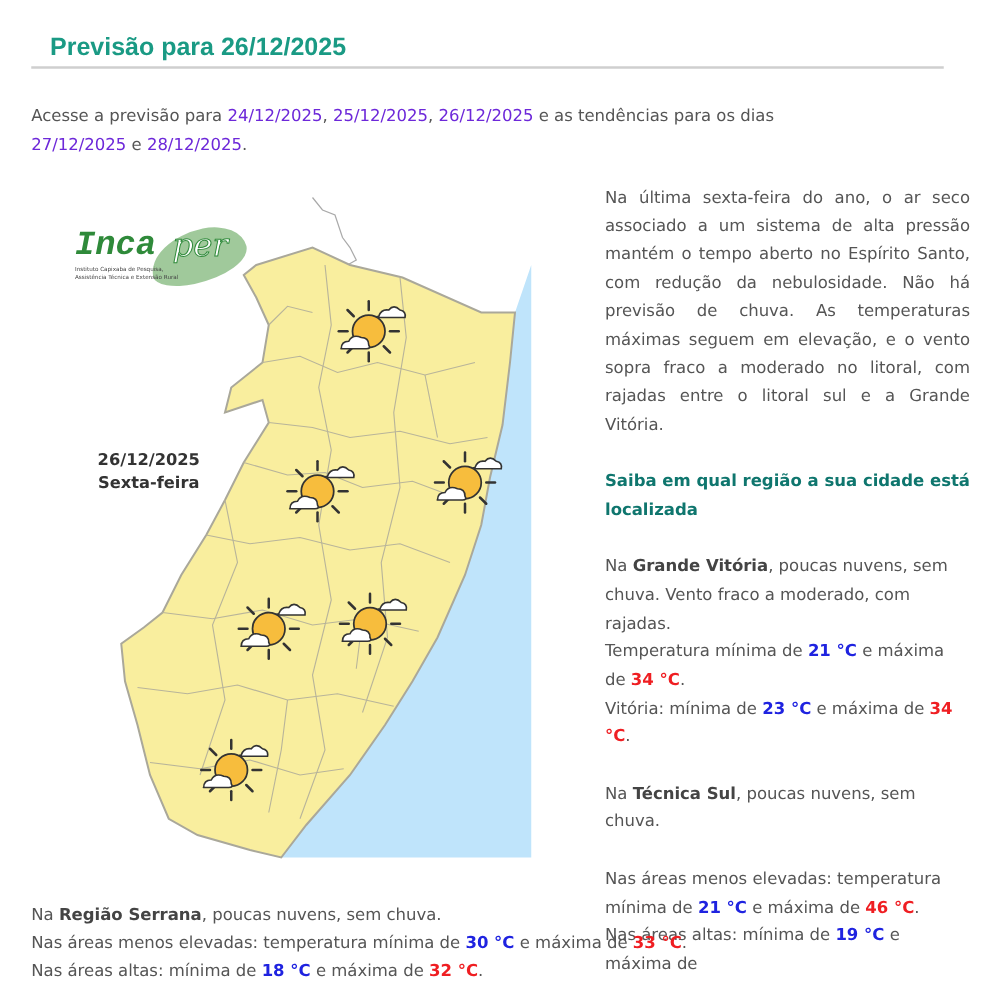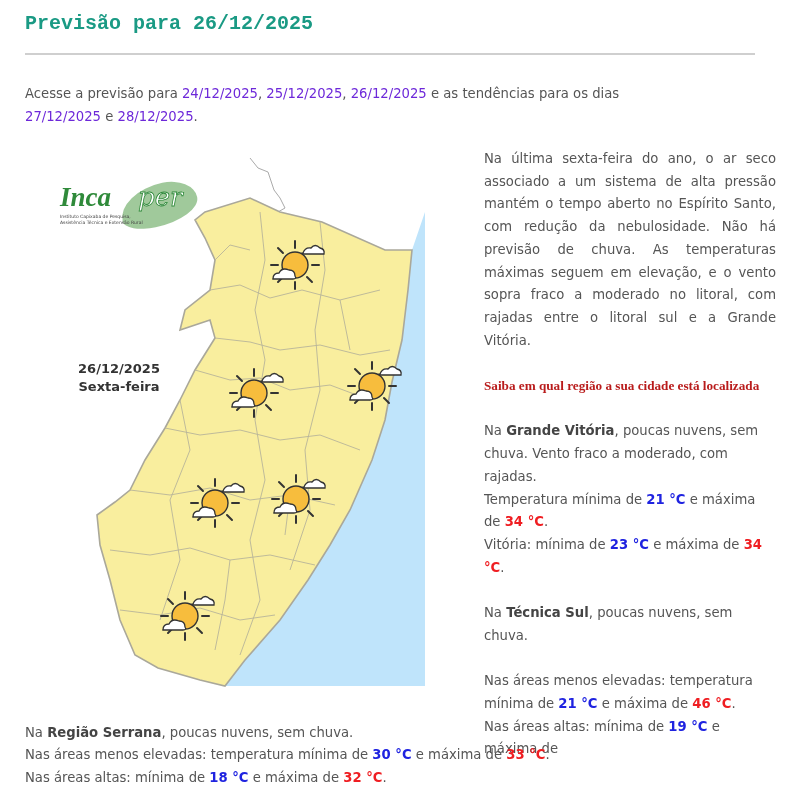--- a/index.html
+++ b/index.html
@@ -1,43 +1,43 @@
 <!DOCTYPE html>
 <html><head>
 <meta charset="utf-8">
 <style>
   html, body { margin: 0; padding: 0; background: #ffffff; }
   body {
     width: 796px; height: 800px; overflow: hidden; position: relative;
     font-family: "DejaVu Sans", sans-serif; color: #555555;
   }
   .title {
-    position: absolute; left: 25px; top: 12px; margin: 0;
-    font-family: Liberation Mono, monospace; font-weight: bold;
+    position: absolute; left: 25px; top: 12px; margin: 15px;
+    font-family: Liberation Sans, sans-serif; font-weight: bold;
     font-size: 20px; color: #1a9a84;
   }
   .divider {
     position: absolute; left: 25px; top: 53px; width: 730px; height: 2px;
     background: #cfcfcf; border: 0; margin: 0;
   }
   .intro {
     position: absolute; left: 25px; top: 82px; width: 740px;
     font-size: 13.2px; line-height: 23px; color: #555;
   }
   .link { color: #6d28d9; font-weight: normal; text-decoration: none; cursor: pointer; }
   .map {
     position: absolute; left: 40px; top: 150px; width: 390px; height: 540px;
   }
   .rightcol {
     position: absolute; left: 484px; top: 148px; width: 292px;
     font-size: 13.2px; line-height: 22.7px; color: #555;
   }
   .rightcol p { margin: 0; }
   .justify { text-align: justify; }
-  .green-h { color: #b91c1c; font-weight: bold; text-align: justify; cursor: pointer; font-family: Liberation Serif, serif; }
+  .green-h { color: #0f766e; font-weight: bold; text-align: justify; cursor: pointer; }
   .gap { height: 22.7px; }
   b.reg { color: #444; }
   .tmin { color: #1f23e0; font-weight: bold; }
   .tmax { color: #ef1e22; font-weight: bold; }
   .bottom {
     position: absolute; left: 25px; top: 699px; width: 760px;
     font-size: 13.2px; line-height: 22.7px; color: #555;
   }
   .bottom p { margin: 0; }
 </style>
@@ -99,21 +99,21 @@
     <use href="#wx" x="214" y="243"></use>
     <use href="#wx" x="332" y="236"></use>
     <use href="#wx" x="175" y="353"></use>
     <use href="#wx" x="256" y="349"></use>
     <use href="#wx" x="145" y="466"></use>
   </svg>
 
   
   <div style="position:absolute;left:18px;top:32px;width:140px;height:50px;">
     <div style="position:absolute;left:62px;top:2px;width:78px;height:42px;background:#8fbf8a;border-radius:60% 40% 60% 40%/70% 50% 50% 30%;transform:rotate(-12deg);opacity:0.85;"></div>
-    <span style="position:absolute;left:2px;top:0;font-family:Liberation Serif, serif;font-weight:bold;font-style:italic;font-size:27px;color:#2f8a3a;">Inca</span>
+    <span style="position:absolute;left:2px;top:0;font-family:Liberation Mono, monospace;font-weight:bold;font-style:italic;font-size:27px;color:#2f8a3a;">Inca</span>
     <span style="position:absolute;left:80px;top:0;font-family:'DejaVu Serif',serif;font-style:italic;font-size:26px;color:#ffffff;-webkit-text-stroke:0.8px #2f8a3a;">per</span>
     <div style="position:absolute;left:2px;top:32px;font-size:4.5px;color:#444;white-space:nowrap;">Instituto Capixaba de Pesquisa,</div>
     <div style="position:absolute;left:2px;top:38px;font-size:4.5px;color:#444;white-space:nowrap;">Assistência Técnica e Extensão Rural</div>
   </div>
 
   
   <div style="position:absolute;left:24px;top:210px;width:110px;text-align:center;font-family:'DejaVu Sans',sans-serif;font-weight:bold;font-size:13px;line-height:18px;color:#333;">
     <div>26/12/2025</div>
     <div>Sexta-feira</div>
   </div>

